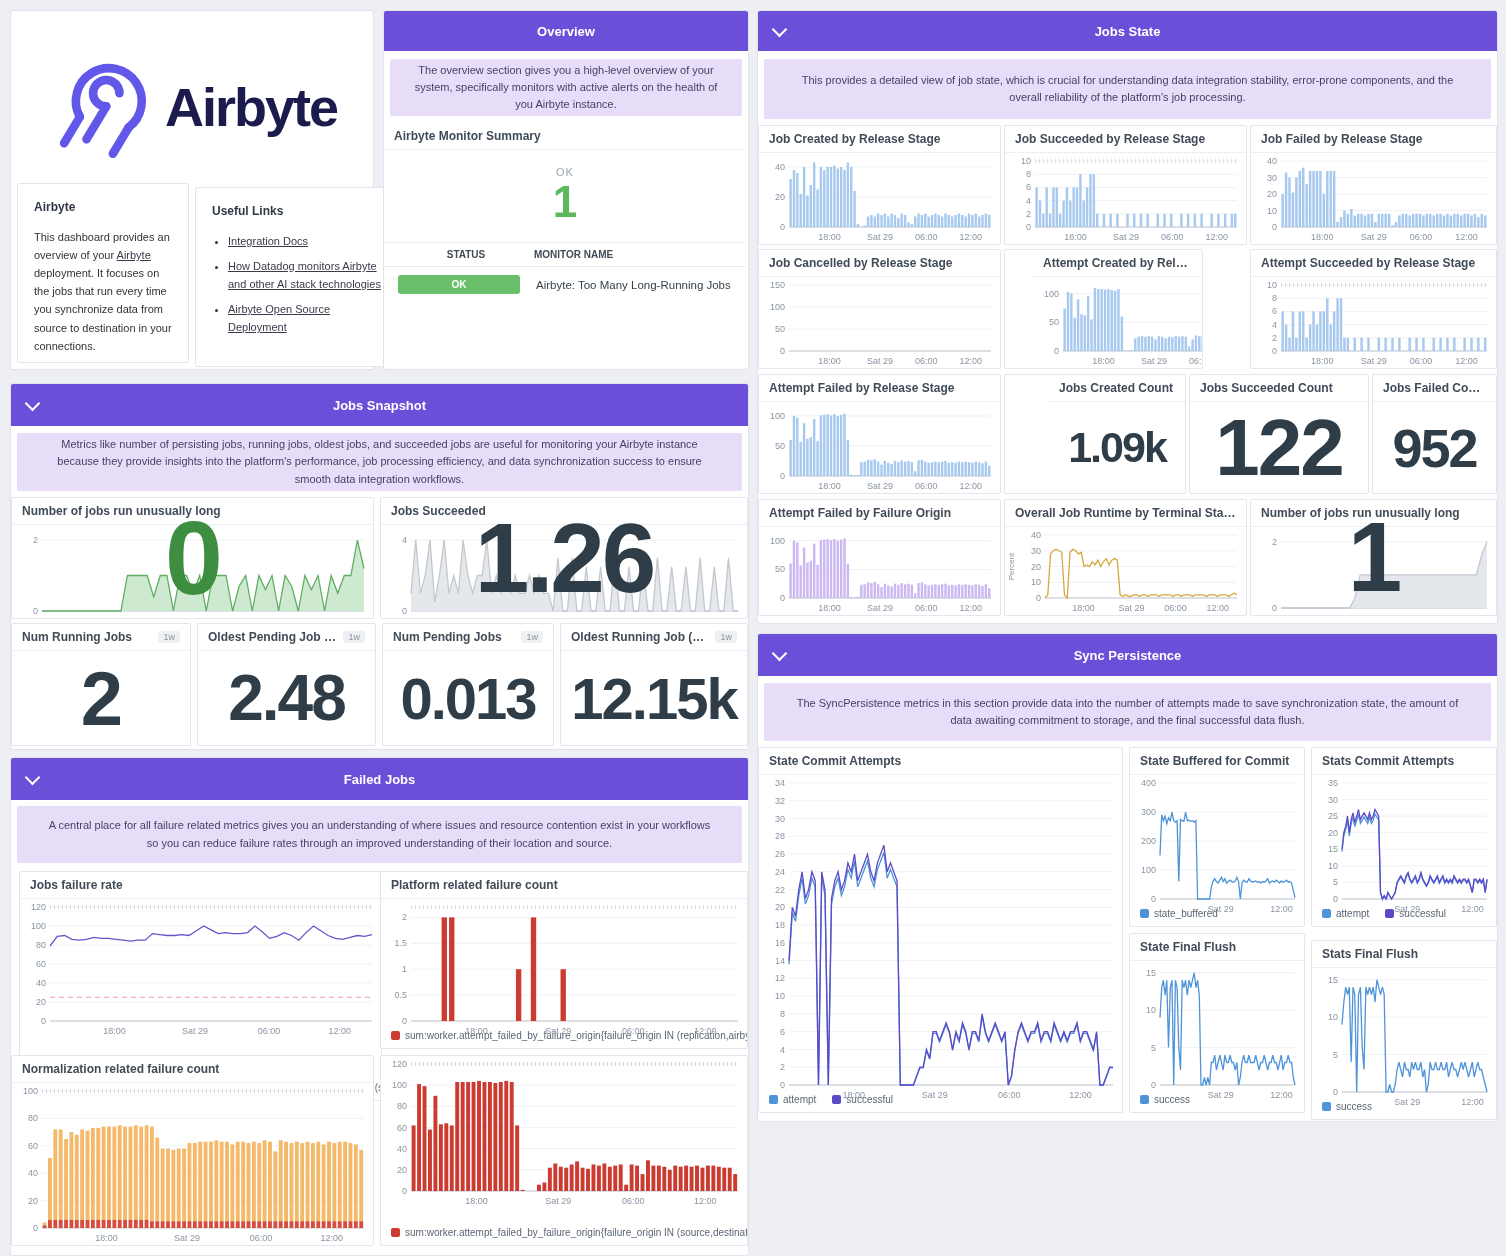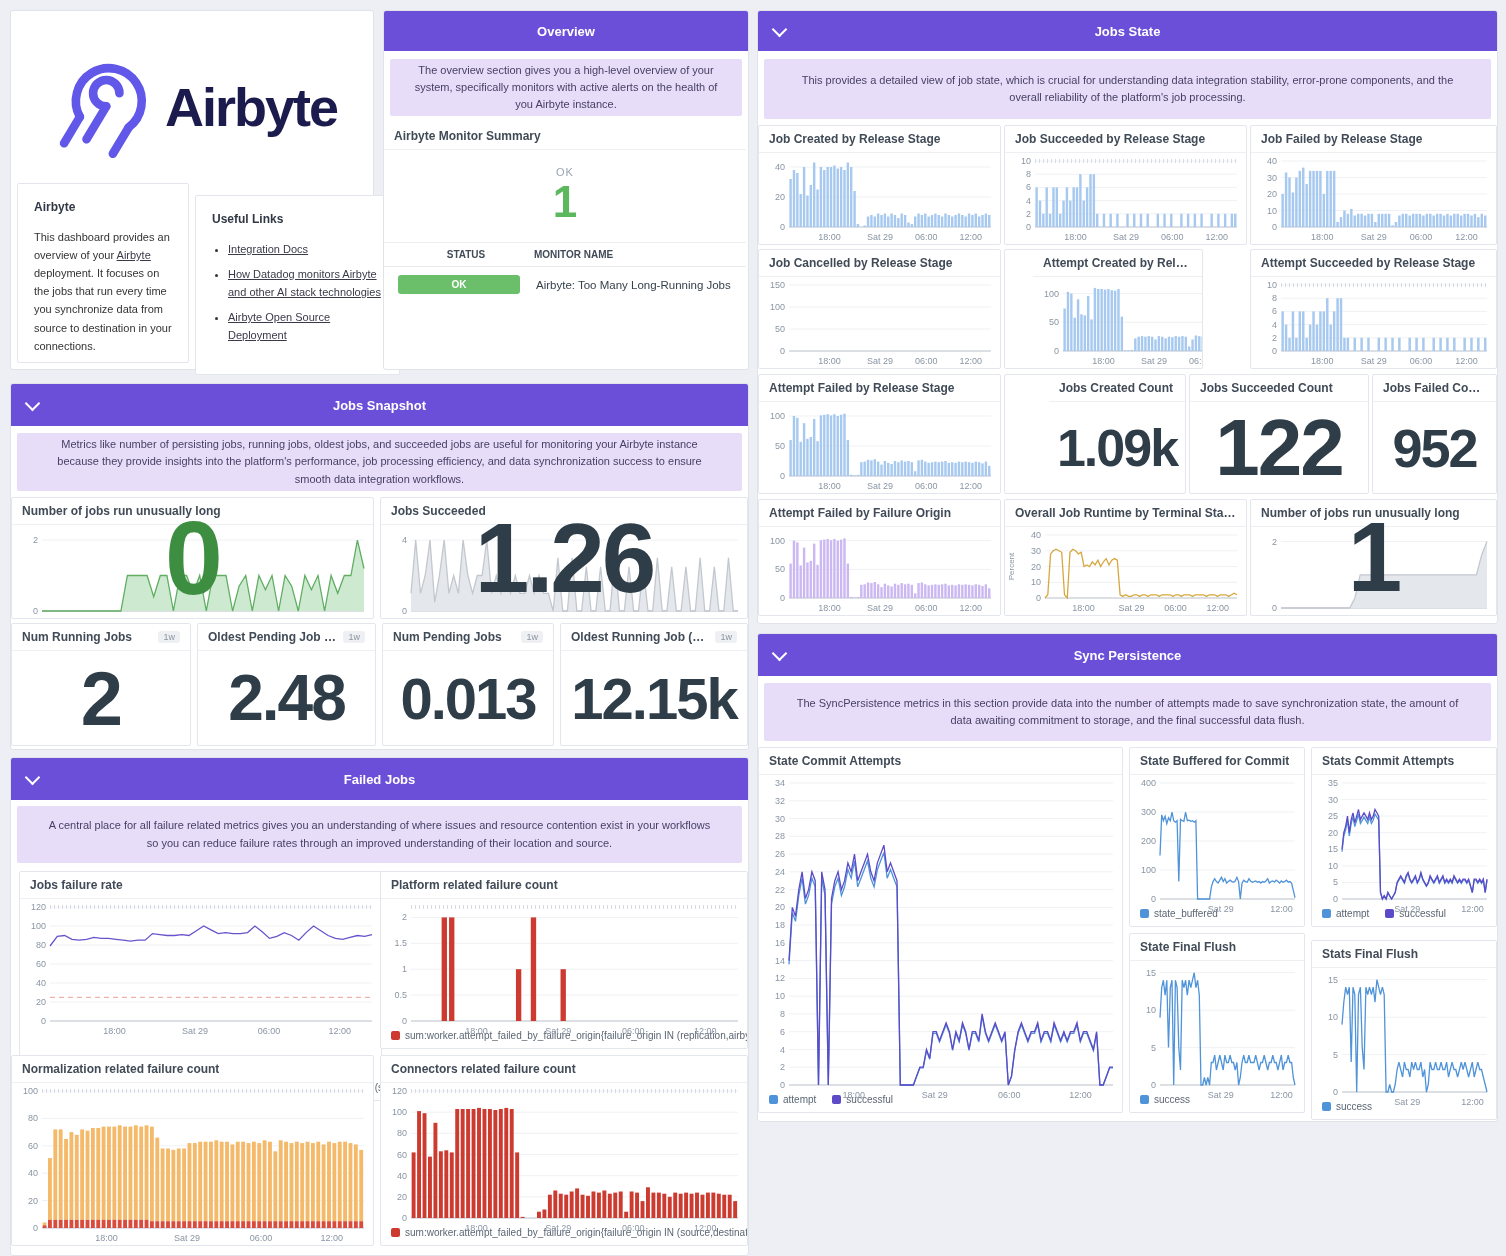--- a/index.html
+++ b/index.html
@@ -13,21 +13,21 @@
   .wtitle .tt{overflow:hidden;text-overflow:ellipsis;}
   .badge{background:#eef0f3;color:#8a94a1;font-size:9px;padding:1px 5px;border-radius:3px;font-weight:normal;flex:none;margin-left:6px;}
   .chart{flex:1;position:relative;min-height:0;}
   .overlay{position:absolute;inset:0;display:flex;align-items:center;justify-content:center;font-weight:bold;pointer-events:none;letter-spacing:-3px;}
   .ov-green{font-size:104px;color:#3e8e41;}
   .ov-dark{font-size:98px;color:#2e3d47;}
   .legend{font-size:10px;color:#5b6673;padding:3px 10px 7px;display:flex;gap:16px;align-items:center;white-space:nowrap;overflow:hidden;flex:none;}
   .legend .li{display:inline-flex;align-items:center;}
   .legend .sw{width:9px;height:9px;border-radius:2px;display:inline-block;margin-right:5px;flex:none;}
   .qv-num{flex:1;display:flex;align-items:center;justify-content:center;font-weight:bold;color:#2e3d47;letter-spacing:-2px;}
-  .fs76{font-size:76px}.fs64{font-size:64px}.fs58{font-size:58px}.fs54{font-size:54px}.fs80{font-size:80px}.fs52{font-size:52px}
+  .fs76{font-size:76px}.fs64{font-size:64px}.fs58{font-size:58px}.fs54{font-size:54px}.fs80{font-size:80px}.fs52{font-size:43px}
   
   .logo-row{display:flex;align-items:center;justify-content:center;gap:14px;margin-top:40px;}
   .wordmark{font-size:54px;font-weight:bold;color:#1c1b4d;letter-spacing:-2px;}
   .subcard{position:absolute;background:#fff;border:1px solid #e3e6ec;border-radius:2px;padding:14px 16px;box-sizing:border-box;font-size:11px;color:#333;line-height:1.65;}
   .subcard h4{margin:0 0 10px 0;font-size:12px;color:#2f3844;}
   .subcard a{color:#3a3a4a;text-decoration:underline;cursor:pointer;}
   .subcard ul{margin:0;padding-left:16px;}
   .subcard li{margin-bottom:7px;}
   
   .mon-center{height:92px;display:flex;flex-direction:column;align-items:center;justify-content:center;border-bottom:1px solid #eceef1;}
@@ -55,21 +55,21 @@
           <path d="M86 84 A20 20 0 1 1 106 64"></path>
           <path d="M86 84 L56 134"></path>
         </g>
       </svg>
       <span class="wordmark">Airbyte</span>
     </div>
     <div class="subcard" style="left:6px;top:172px;width:172px;height:180px;">
       <h4>Airbyte</h4>
       <span>This dashboard provides an overview of your </span><a>Airbyte</a><span> deployment. It focuses on the jobs that run every time you synchronize data from source to destination in your connections.</span>
     </div>
-    <div class="subcard" style="left:184px;top:184px;width:205px;height:180px;">
+    <div class="subcard" style="left:184px;top:176px;width:205px;height:180px;">
       <h4>Useful Links</h4>
       <ul>
         <li><a>Integration Docs</a></li>
         <li><a>How Datadog monitors Airbyte and other AI stack technologies</a></li>
         <li><a>Airbyte Open Source Deployment</a></li>
       </ul>
     </div>
   </div>
 
   <div class="section" style="left:383px;top:10px;width:364px;height:358px;">
@@ -365,23 +365,20 @@
             <rect x="331.18" y="138.2" width="3.86" height="6.8" fill="#d84b3d"></rect>
             <rect x="336.54" y="60.1" width="3.86" height="78.1" fill="#f4b969"></rect>
             <rect x="336.54" y="138.2" width="3.86" height="6.8" fill="#d84b3d"></rect>
             <rect x="341.91" y="61.4" width="3.86" height="76.7" fill="#f4b969"></rect>
             <rect x="341.91" y="138.2" width="3.86" height="6.8" fill="#d84b3d"></rect>
             <rect x="347.28" y="66.9" width="3.86" height="71.2" fill="#f4b969"></rect>
             <rect x="347.28" y="138.2" width="3.86" height="6.8" fill="#d84b3d"></rect>
           </svg></div>
     </div>
     <div class="widget" style="left:369px;top:297px;width:368px;height:191px;">
-      <div class="wtitle">
-          <span class="tt">Connectors related failure count</span>
-        </div>
       <div class="chart"><svg width="366" height="152" xmlns="http://www.w3.org/2000/svg">
             <line x1="30" x2="357" y1="135.0" y2="135.0" stroke="#b9bfc9" stroke-width="1"></line>
             <text x="26" y="138" font-size="9" fill="#8a95a3" text-anchor="end" font-family="Liberation Sans, sans-serif">0</text>
             <line x1="30" x2="357" y1="113.8" y2="113.8" stroke="#eff1f4" stroke-width="1"></line>
             <text x="26" y="116.8" font-size="9" fill="#8a95a3" text-anchor="end" font-family="Liberation Sans, sans-serif">20</text>
             <line x1="30" x2="357" y1="92.7" y2="92.7" stroke="#eff1f4" stroke-width="1"></line>
             <text x="26" y="95.7" font-size="9" fill="#8a95a3" text-anchor="end" font-family="Liberation Sans, sans-serif">40</text>
             <line x1="30" x2="357" y1="71.5" y2="71.5" stroke="#eff1f4" stroke-width="1"></line>
             <text x="26" y="74.5" font-size="9" fill="#8a95a3" text-anchor="end" font-family="Liberation Sans, sans-serif">60</text>
             <line x1="30" x2="357" y1="50.3" y2="50.3" stroke="#eff1f4" stroke-width="1"></line>

